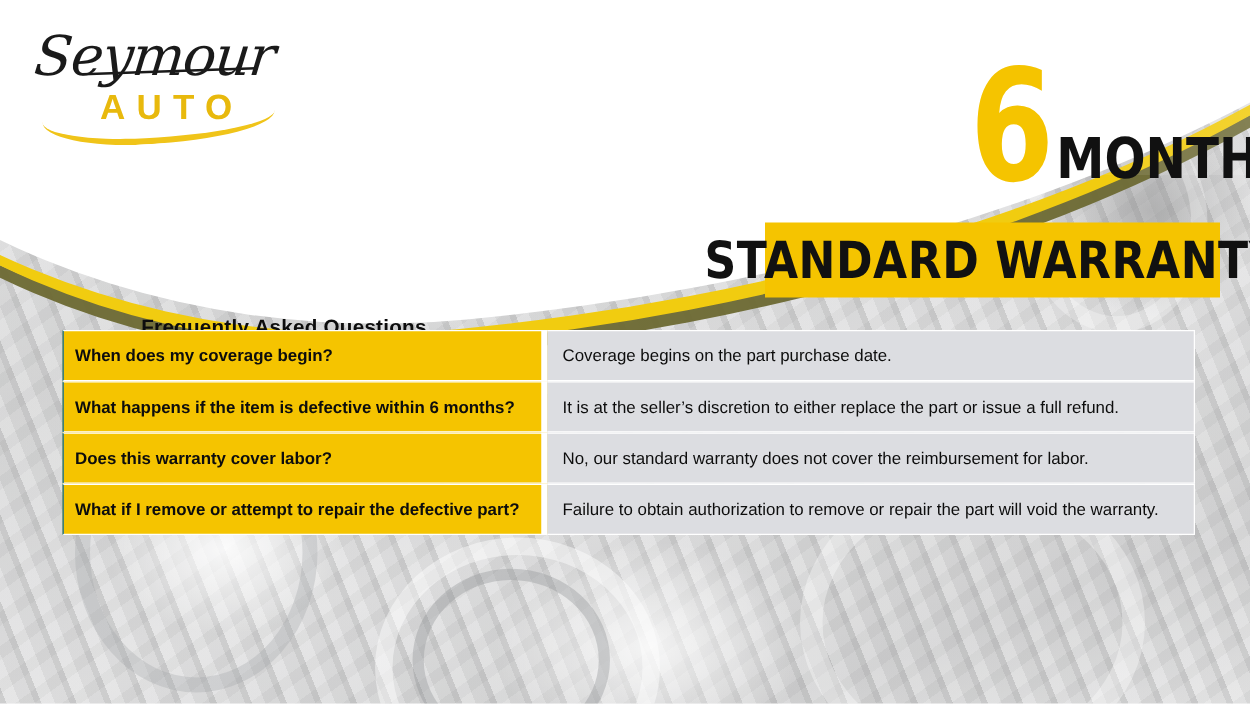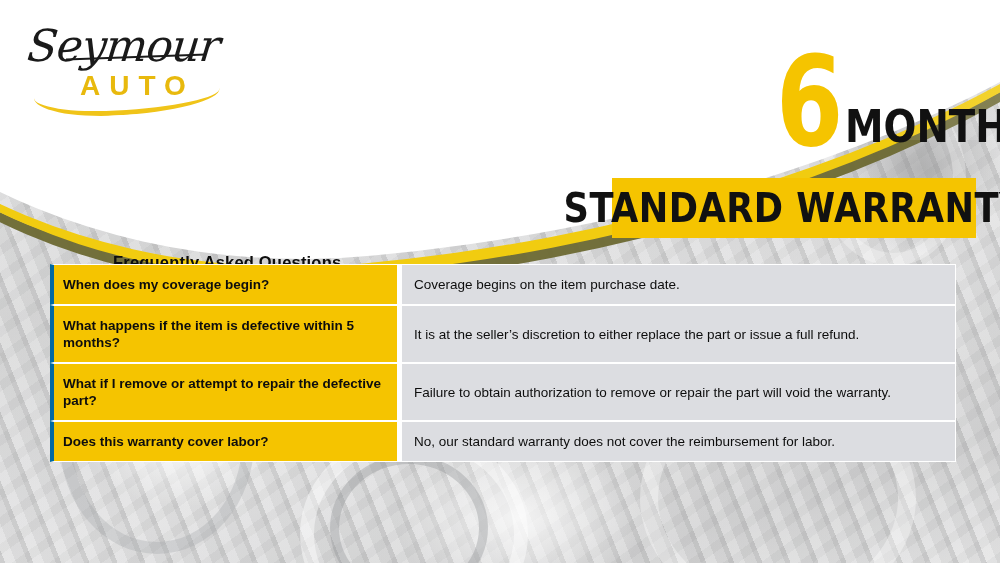--- a/index.html
+++ b/index.html
@@ -220,28 +220,28 @@
     border-spacing: 0;
   }
   .faq-row { }
   .faq-q, .faq-a {
     vertical-align: middle;
     box-sizing: border-box;
     border-top: 1px solid #ffffff;
     border-bottom: 1px solid #ffffff;
   }
   .faq-q {
-    width: 352px;
+    width: 388px;
     background: #f5c400;
     color: #0d0d0d;
     font-size: 13.5px;
     font-weight: 700;
     line-height: 17px;
     padding: 11px 10px 11px 9px;
-    border-left: 4px solid #0369a1;
+    border-left: 1px solid #0369a1;
     border-right: 5px solid #ffffff;
   }
   .faq-a {
     background: #dcdde1;
     color: #0d0d0d;
     font-size: 13.5px;
     font-weight: 400;
     line-height: 17px;
     padding: 11px 12px 11px 12px;
     text-align: justify;
@@ -280,30 +280,30 @@
   <div class="warranty-banner">
     <span class="warranty-banner-text">STANDARD WARRANTY</span>
   </div>
 
   <div class="faq-heading">Frequently Asked Questions</div>
 
   <table class="faq-table">
     <tbody>
       <tr class="faq-row">
         <td class="faq-q">When does my coverage begin?</td>
-        <td class="faq-a">Coverage begins on the item purchase date.</td>
+        <td class="faq-a">Coverage begins on the part purchase date.</td>
       </tr>
       <tr class="faq-row">
-        <td class="faq-q">What happens if the item is defective within 5 months?</td>
+        <td class="faq-q">What happens if the item is defective within 6 months?</td>
         <td class="faq-a tall">It is at the seller’s discretion to either replace the part or issue a full refund.</td>
+      </tr>
+      <tr class="faq-row">
+        <td class="faq-q">Does this warranty cover labor?</td>
+        <td class="faq-a tall">No, our standard warranty does not cover the reimbursement for labor.</td>
       </tr>
       <tr class="faq-row">
         <td class="faq-q">What if I remove or attempt to repair the defective part?</td>
         <td class="faq-a tall">Failure to obtain authorization to remove or repair the part will void the warranty.</td>
       </tr>
-      <tr class="faq-row">
-        <td class="faq-q">Does this warranty cover labor?</td>
-        <td class="faq-a tall">No, our standard warranty does not cover the reimbursement for labor.</td>
-      </tr>
     </tbody>
   </table>
 
 </div>
 
 </body></html>

